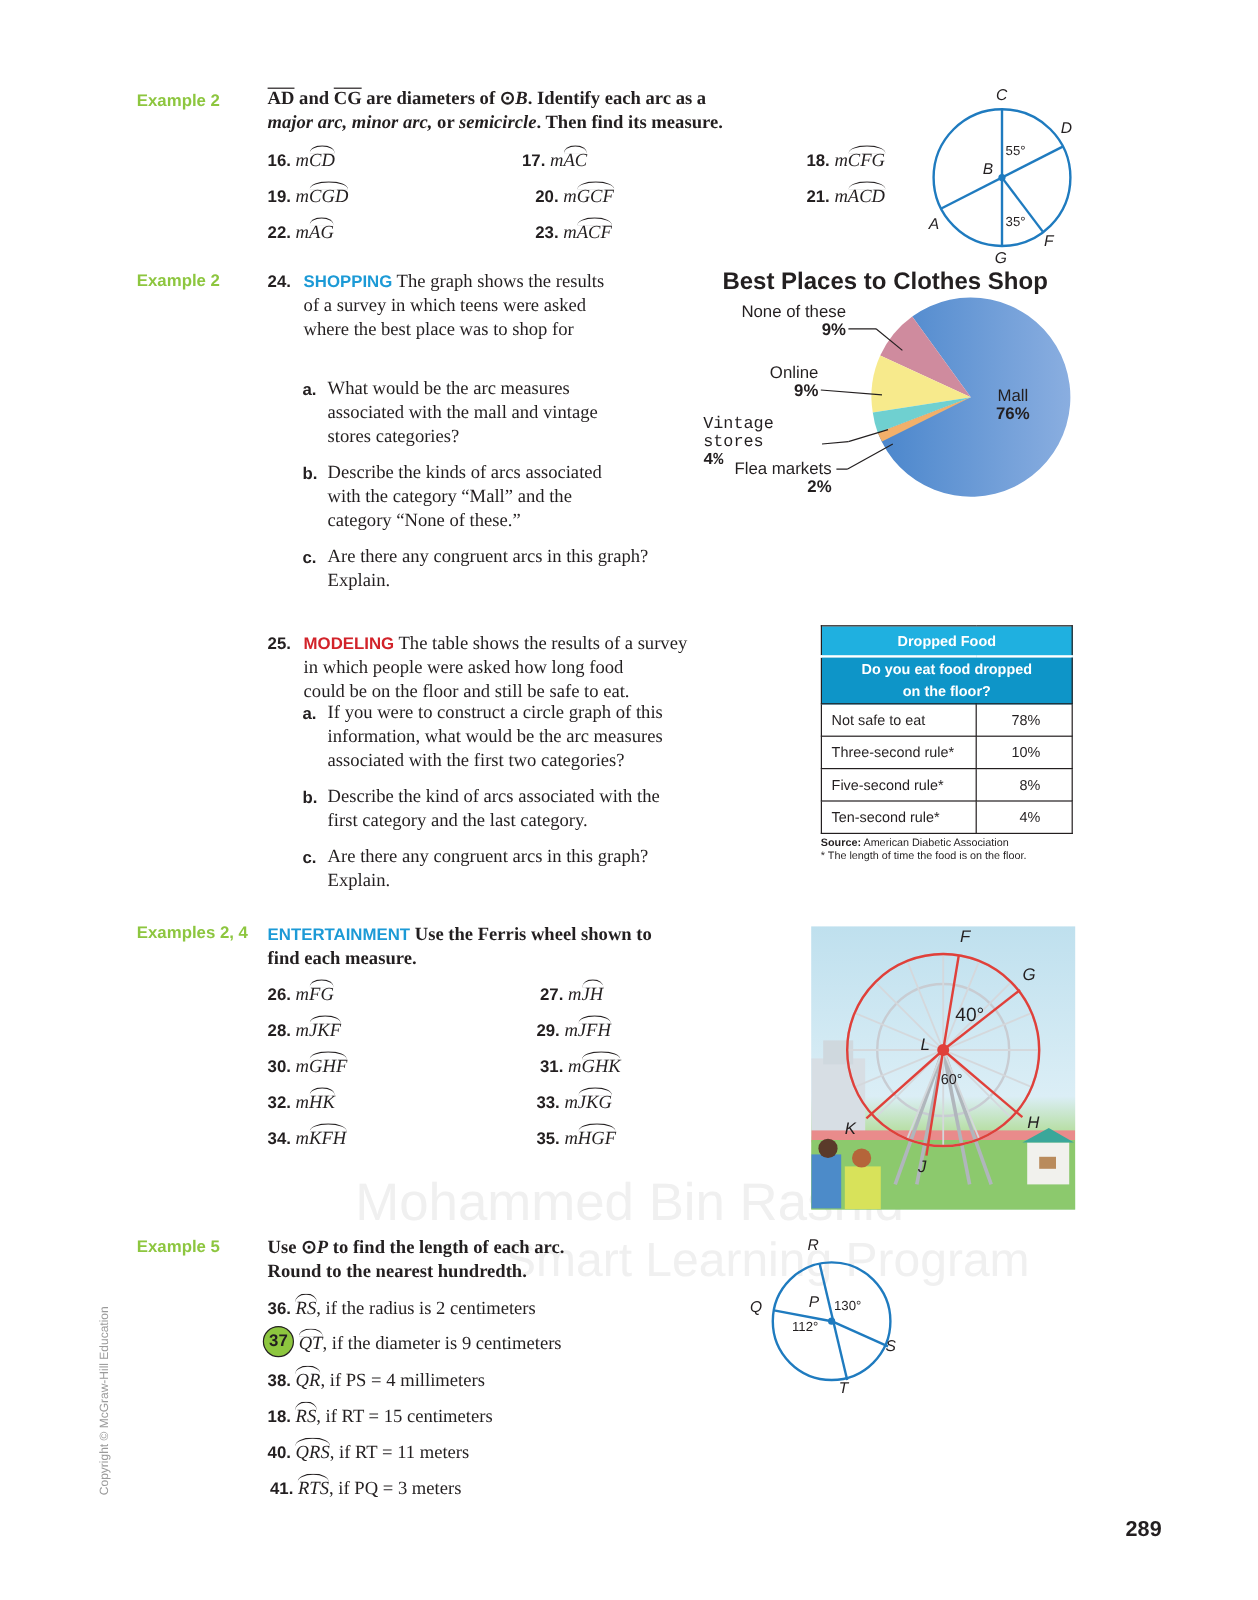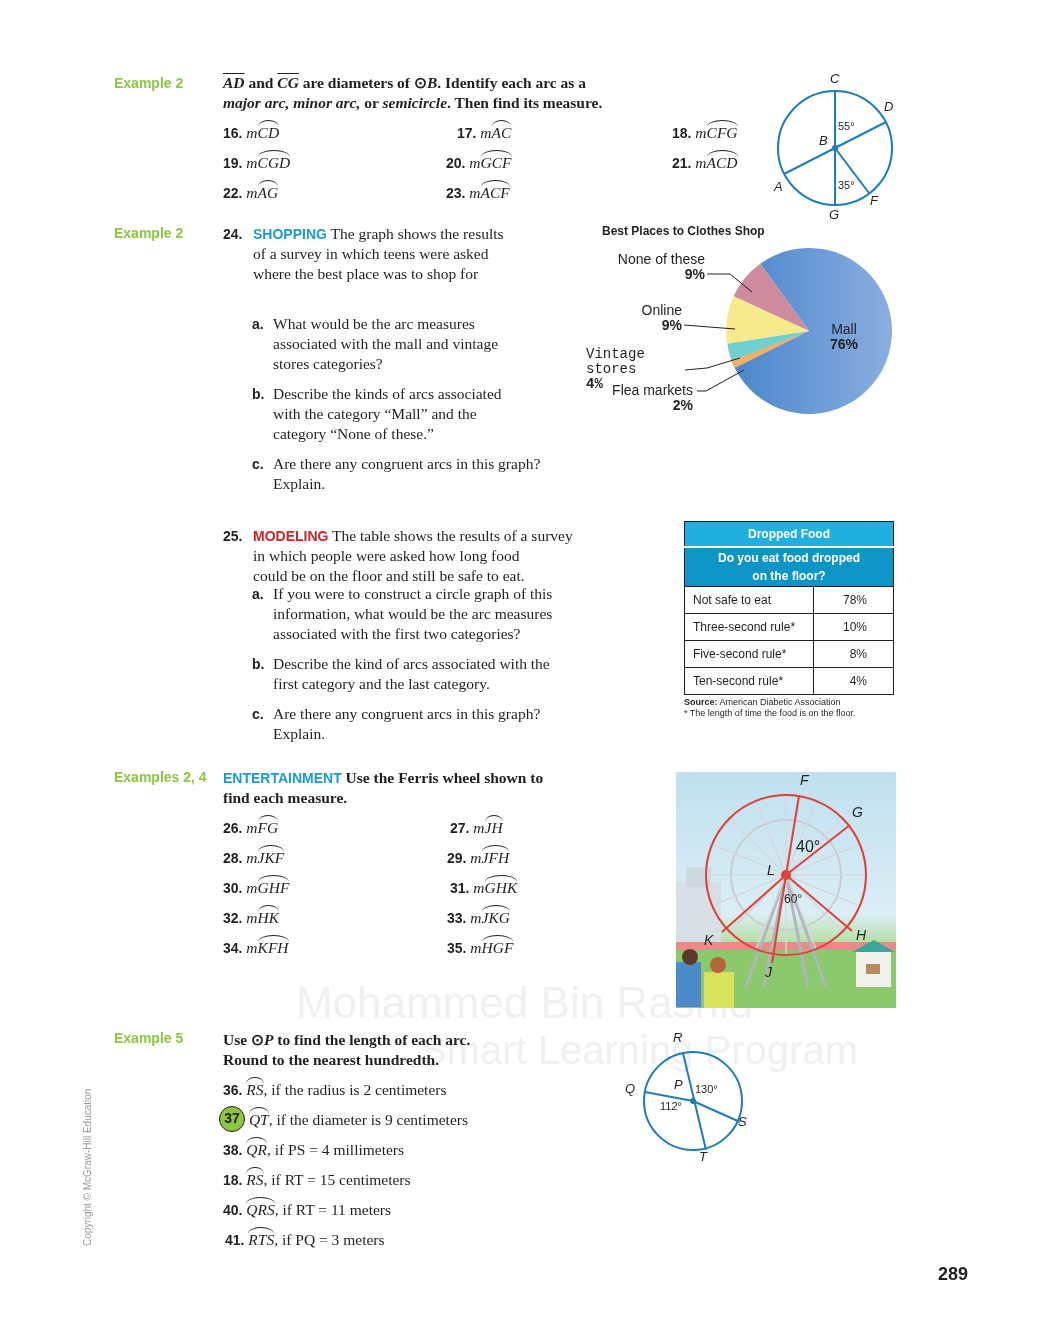--- a/index.html
+++ b/index.html
@@ -8,21 +8,21 @@
   .abs { position: absolute; }
   .ex-label { position: absolute; font-family: "Liberation Sans", sans-serif; font-weight: bold;
               color: #8dc63f; font-size: 14px; }
   .serif { font-family: "Liberation Serif", serif; font-size: 15.5px; line-height: 20px; }
   .bold { font-weight: bold; }
   .num { font-family: "Liberation Sans", sans-serif; font-weight: bold; font-size: 14px; display: inline-block; }
   .arc { font-style: italic; }
   .arcw { position: relative; display: inline-block; font-style: italic; }
   .arcw::before { content: ""; position: absolute; left: 0; right: 0; top: -3px; height: 6px;
                   border-top: 1px solid #231f20; border-radius: 50% 50% 0 0 / 100% 100% 0 0; }
-  .ovl { text-decoration: overline; font-style: italic; }
+  .ovl { text-decoration: overline; }
   .prob { position: absolute; white-space: nowrap; }
   .kw-blue { font-family: "Liberation Sans", sans-serif; font-weight: bold; color: #1c9ad6; font-size: 14px; }
   .kw-red { font-family: "Liberation Sans", sans-serif; font-weight: bold; color: #d2232a; font-size: 14px; }
   .sub { position: absolute; }
   .sub .lt { position: absolute; left: 0; top: 0; font-family: "Liberation Sans", sans-serif; font-weight: bold; font-size: 14px; }
   .sub .tx { margin-left: 21px; display: block; }
   .watermark { position: absolute; color: #f0f0f0; font-family: "Liberation Sans", sans-serif; font-size: 46px; white-space: nowrap; z-index: 0; }
   .content { position: relative; z-index: 1; }
   table.food { border-collapse: collapse; font-family: "Liberation Sans", sans-serif; font-size: 12px; width: 210px; }
   table.food th { color: #fff; font-weight: bold; text-align: center; }
@@ -38,21 +38,21 @@
 <div class="content">
 
 <div class="ex-label" style="left:114px; top:75px;">Example 2</div>
 
 <div class="abs serif bold" style="left:223px; top:73px; width:440px;">
   <div><span class="ovl">AD</span><span> and </span><span class="ovl">CG</span><span> are diameters of ⊙</span><span class="arc">B</span><span>. Identify each arc as a</span></div>
   <div><span class="arc">major arc, minor arc,</span><span> or </span><span class="arc">semicircle</span><span>. Then find its measure.</span></div>
 </div>
 
 <div class="prob serif" style="left:223px; top:123px;"><span class="num">16.</span> <span class="arc">m</span><span class="arcw">CD</span></div>
-<div class="prob serif" style="left:457px; top:123px;text-align:center;"><span class="num">17.</span> <span class="arc">m</span><span class="arcw">AC</span></div>
+<div class="prob serif" style="left:435px; top:123px;text-align:center;"><span class="num">17.</span> <span class="arc">m</span><span class="arcw">AC</span></div>
 <div class="prob serif" style="left:672px; top:123px;"><span class="num">18.</span> <span class="arc">m</span><span class="arcw">CFG</span></div>
 <div class="prob serif" style="left:223px; top:153px;"><span class="num">19.</span> <span class="arc">m</span><span class="arcw">CGD</span></div>
 <div class="prob serif" style="left:446px; top:153px;"><span class="num">20.</span> <span class="arc">m</span><span class="arcw">GCF</span></div>
 <div class="prob serif" style="left:672px; top:153px;"><span class="num">21.</span> <span class="arc">m</span><span class="arcw">ACD</span></div>
 <div class="prob serif" style="left:223px; top:183px;"><span class="num">22.</span> <span class="arc">m</span><span class="arcw">AG</span></div>
 <div class="prob serif" style="left:446px; top:183px;"><span class="num">23.</span> <span class="arc">m</span><span class="arcw">ACF</span></div>
 
 <div class="abs" style="left:765px; top:70px; width:140px; height:150px;">
   <svg width="140" height="150">
     <circle cx="70" cy="78" r="57" fill="none" stroke="#1f7bbf" stroke-width="2"></circle>
@@ -98,21 +98,21 @@
 </div>
 <div class="sub serif" style="left:252px; top:454px; width:340px;">
   <span class="lt">c.</span>
   <span class="tx">
         <div>Are there any congruent arcs in this graph?</div>
         <div>Explain.</div>
       </span>
 </div>
 
 <div class="abs" style="left:580px; top:222px; width:320px; height:210px;">
-  <div class="lbl" style="left:22px; top:2px; font-weight:bold; font-size:12px; color:#231f20;">Best Places to Clothes Shop</div>
+  <div class="lbl" style="left:22px; top:2px; font-weight:bold; font-size:20px; color:#231f20;">Best Places to Clothes Shop</div>
   <svg width="320" height="210" style="position:absolute; left:0; top:0;">
     <defs>
       <linearGradient id="mallg" x1="0" y1="0" x2="1" y2="0">
         <stop offset="0" stop-color="#4a86cc"></stop>
             <stop offset="1" stop-color="#8aaee0"></stop>
       </linearGradient>
     </defs>
 
     <path d="M229,109 L151.5,138.7 A83,83 0 1,0 180.2,41.8 Z" fill="url(#mallg)"></path>
     <path d="M229,109 L180.2,41.8 A83,83 0 0,0 153.5,74.3 Z" fill="#cf8b9e"></path>

